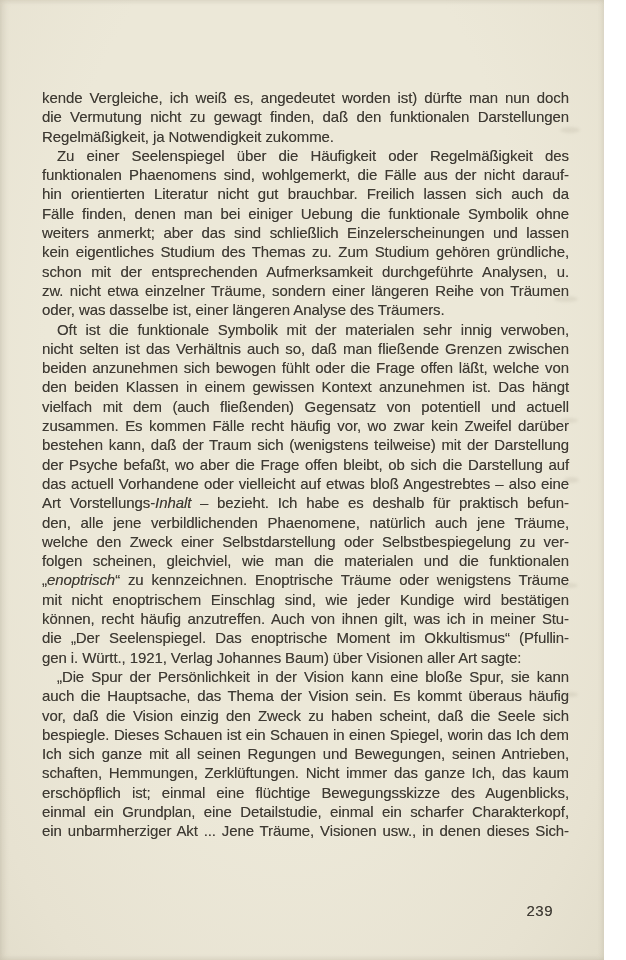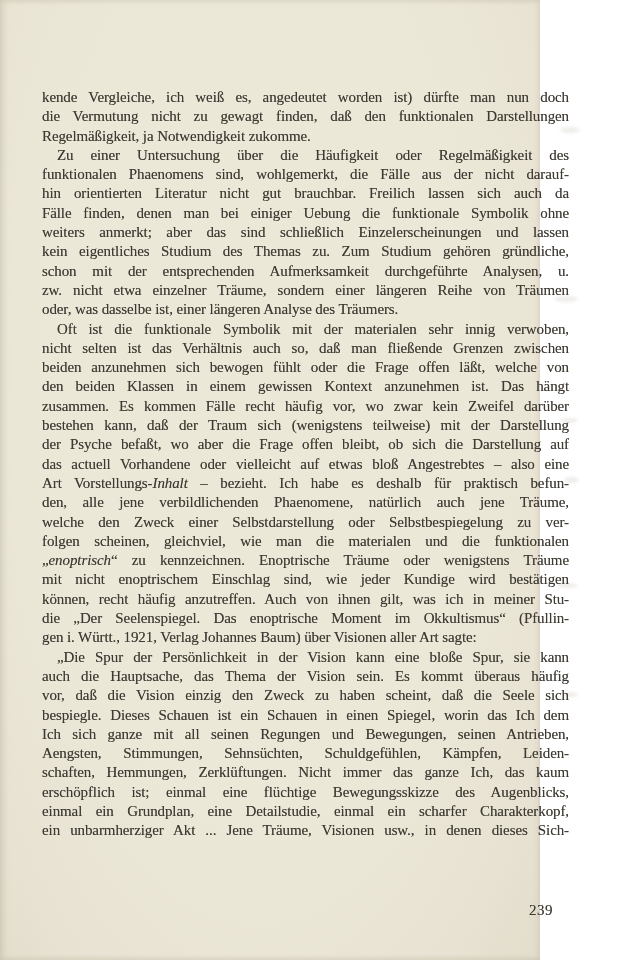--- a/index.html
+++ b/index.html
@@ -4,25 +4,25 @@
 <style>
   html, body {
     margin: 0;
     padding: 0;
     width: 626px;
     height: 960px;
     overflow: hidden;
   }
   .page {
     position: relative;
-    width: 540px;
+    width: 604px;
     height: 960px;
     background: radial-gradient(ellipse at 48% 38%, var(--paper, #ece8d8) 0%, var(--paper, #ece8d8) 55%, #e7e2d1 85%, #e2ddcb 100%);
     box-shadow: inset 3px 0 6px rgba(120,110,90,0.18), inset -2px 0 5px rgba(120,110,90,0.10);
-    font-family: Liberation Serif, serif;
+    font-family: Liberation Sans, sans-serif;
     color: var(--ink, #3e3a33);
   }
   .text-block {
     position: absolute;
     left: 42px;
     top: 88px;
     width: 527px;
   }
   .line {
     font-size: 15px;
@@ -62,52 +62,52 @@
   <div class="artifact" style="left:554px; top:296px; width:24px; height:6px;"></div>
   <div class="artifact" style="left:560px; top:418px; width:18px; height:5px;"></div>
   <div class="artifact" style="left:564px; top:477px; width:15px; height:6px;"></div>
   <div class="artifact" style="left:556px; top:583px; width:22px; height:5px;"></div>
   <div class="artifact" style="left:562px; top:692px; width:16px; height:5px;"></div>
 
   <div class="text-block">
       <div class="line"><span>kende Vergleiche, ich weiß es, angedeutet worden ist) dürfte man nun doch</span></div>
       <div class="line"><span>die Vermutung nicht zu gewagt finden, daß den funktionalen Darstellungen</span></div>
       <div class="line end"><span>Regelmäßigkeit, ja Notwendigkeit zukomme.</span></div>
-      <div class="line indent"><span>Zu einer Untersuchung über die Häufigkeit oder Regelmäßigkeit des</span></div>
+      <div class="line indent"><span>Zu einer Seelenspiegel über die Häufigkeit oder Regelmäßigkeit des</span></div>
       <div class="line"><span>funktionalen Phaenomens sind, wohlgemerkt, die Fälle aus der nicht darauf-</span></div>
       <div class="line"><span>hin orientierten Literatur nicht gut brauchbar. Freilich lassen sich auch da</span></div>
       <div class="line"><span>Fälle finden, denen man bei einiger Uebung die funktionale Symbolik ohne</span></div>
       <div class="line"><span>weiters anmerkt; aber das sind schließlich Einzelerscheinungen und lassen</span></div>
       <div class="line"><span>kein eigentliches Studium des Themas zu. Zum Studium gehören gründliche,</span></div>
       <div class="line"><span>schon mit der entsprechenden Aufmerksamkeit durchgeführte Analysen, u.</span></div>
       <div class="line"><span>zw. nicht etwa einzelner Träume, sondern einer längeren Reihe von Träumen</span></div>
       <div class="line end"><span>oder, was dasselbe ist, einer längeren Analyse des Träumers.</span></div>
       <div class="line indent"><span>Oft ist die funktionale Symbolik mit der materialen sehr innig verwoben,</span></div>
       <div class="line"><span>nicht selten ist das Verhältnis auch so, daß man fließende Grenzen zwischen</span></div>
       <div class="line"><span>beiden anzunehmen sich bewogen fühlt oder die Frage offen läßt, welche von</span></div>
       <div class="line"><span>den beiden Klassen in einem gewissen Kontext anzunehmen ist. Das hängt</span></div>
+      <div class="line"><span>vielfach mit dem (auch fließenden) Gegensatz von potentiell und actuell</span></div>
       <div class="line"><span>zusammen. Es kommen Fälle recht häufig vor, wo zwar kein Zweifel darüber</span></div>
       <div class="line"><span>bestehen kann, daß der Traum sich (wenigstens teilweise) mit der Darstellung</span></div>
       <div class="line"><span>der Psyche befaßt, wo aber die Frage offen bleibt, ob sich die Darstellung auf</span></div>
       <div class="line"><span>das actuell Vorhandene oder vielleicht auf etwas bloß Angestrebtes – also eine</span></div>
       <div class="line"><span>Art Vorstellungs-</span><span class="it">Inhalt</span><span> – bezieht. Ich habe es deshalb für praktisch befun-</span></div>
       <div class="line"><span>den, alle jene verbildlichenden Phaenomene, natürlich auch jene Träume,</span></div>
       <div class="line"><span>welche den Zweck einer Selbstdarstellung oder Selbstbespiegelung zu ver-</span></div>
       <div class="line"><span>folgen scheinen, gleichviel, wie man die materialen und die funktionalen</span></div>
       <div class="line"><span>„</span><span class="it">enoptrisch</span><span>“ zu kennzeichnen. Enoptrische Träume oder wenigstens Träume</span></div>
       <div class="line"><span>mit nicht enoptrischem Einschlag sind, wie jeder Kundige wird bestätigen</span></div>
       <div class="line"><span>können, recht häufig anzutreffen. Auch von ihnen gilt, was ich in meiner Stu-</span></div>
       <div class="line"><span>die „Der Seelenspiegel. Das enoptrische Moment im Okkultismus“ (Pfullin-</span></div>
       <div class="line end"><span>gen i. Württ., 1921, Verlag Johannes Baum) über Visionen aller Art sagte:</span></div>
       <div class="line indent"><span>„Die Spur der Persönlichkeit in der Vision kann eine bloße Spur, sie kann</span></div>
       <div class="line"><span>auch die Hauptsache, das Thema der Vision sein. Es kommt überaus häufig</span></div>
       <div class="line"><span>vor, daß die Vision einzig den Zweck zu haben scheint, daß die Seele sich</span></div>
       <div class="line"><span>bespiegle. Dieses Schauen ist ein Schauen in einen Spiegel, worin das Ich dem</span></div>
       <div class="line"><span>Ich sich ganze mit all seinen Regungen und Bewegungen, seinen Antrieben,</span></div>
-      <div class="line"><span>Aengsten, Stimmungen, Sehnsüchten, Schuldgefühlen, Kämpfen, Leiden-</span></div>
       <div class="line"><span>schaften, Hemmungen, Zerklüftungen. Nicht immer das ganze Ich, das kaum</span></div>
       <div class="line"><span>erschöpflich ist; einmal eine flüchtige Bewegungsskizze des Augenblicks,</span></div>
       <div class="line"><span>einmal ein Grundplan, eine Detailstudie, einmal ein scharfer Charakterkopf,</span></div>
       <div class="line"><span>ein unbarmherziger Akt ... Jene Träume, Visionen usw., in denen dieses Sich-</span></div>
     </div>
 
   <div class="page-number">239</div>
 </div>
 
 </body></html>

